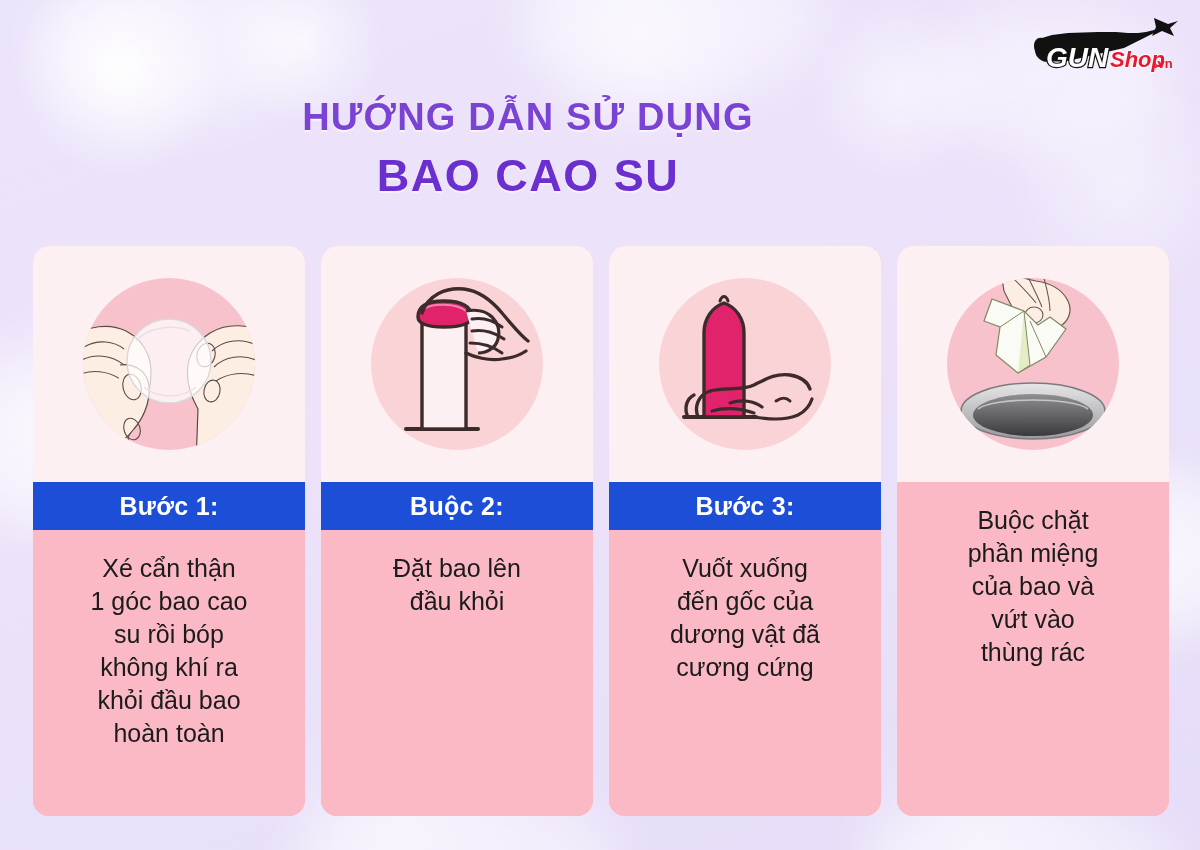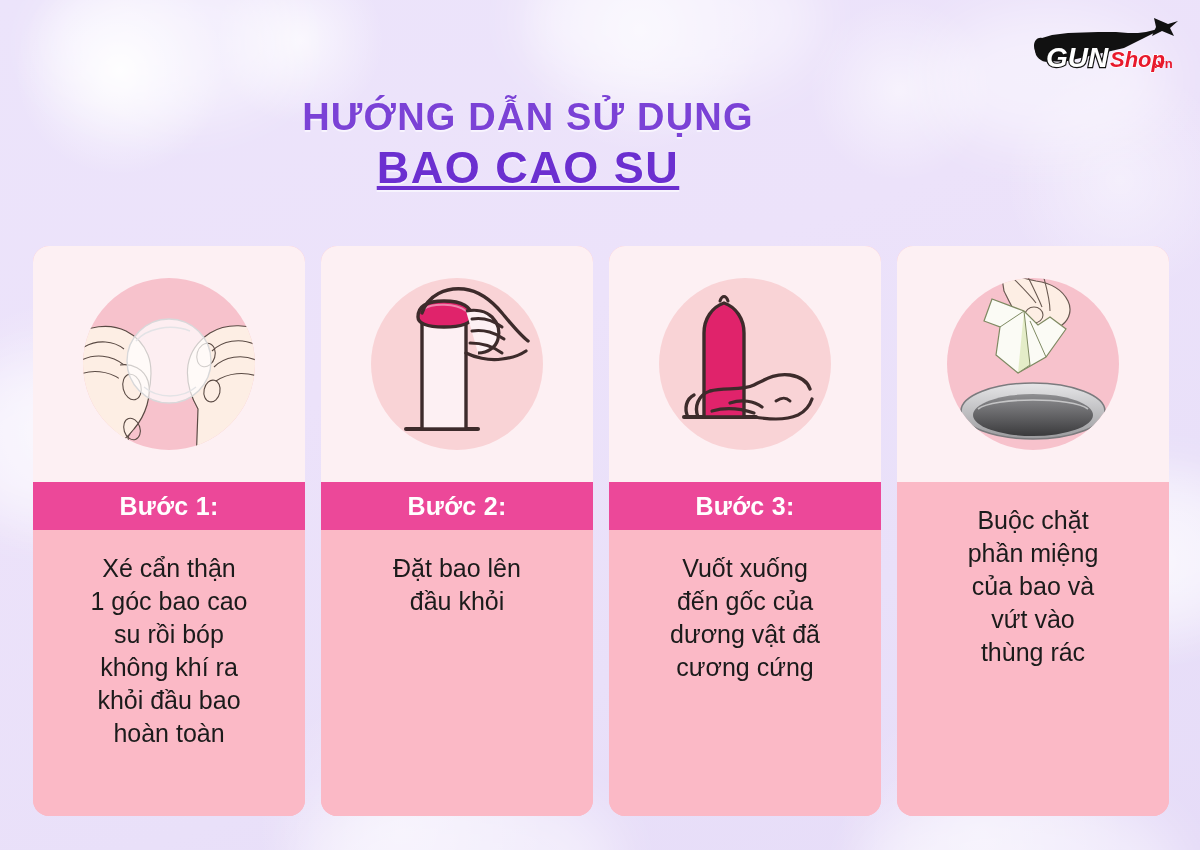--- a/index.html
+++ b/index.html
@@ -60,22 +60,21 @@
     text-shadow: 0 2px 1px rgba(255,255,255,.65);
     line-height: 1.05;
   }
   #title-line2 {
     font-size: 45px;
     font-weight: 700;
     letter-spacing: 1.5px;
     color: #6b2fd0;
     text-shadow: 0 2px 1px rgba(255,255,255,.6);
     line-height: 1.15;
-    margin-top: 4px;
-    text-decoration: underline;
+    margin-top: 12px;
   }
 
   
   #cards {
     position: absolute;
     top: 246px; left: 33px;
     width: 1136px; height: 570px;
     display: flex;
     gap: 16px;
   }
@@ -92,21 +91,21 @@
     background: #fdf0f3;
     display: flex;
     align-items: center;
     justify-content: center;
     flex: 0 0 auto;
   }
   .card-illus svg { display: block; }
 
   .card-band {
     height: 48px;
-    background: #ec4899;
+    background: #1d4ed8;
     display: flex;
     align-items: center;
     justify-content: center;
     flex: 0 0 auto;
   }
   .card-band span {
     color: #ffffff;
     font-size: 25px;
     font-weight: 700;
     letter-spacing: .3px;
@@ -227,21 +226,21 @@
                  C150 56 158 66 166 72" fill="none" stroke="#3d2b2b" stroke-width="3.4" stroke-linecap="round"></path>
         <path d="M104 42 C114 40 124 42 130 48 C136 54 138 62 136 70
                  C134 78 126 84 116 84" fill="#fdf0f3" stroke="#3d2b2b" stroke-width="3.2"></path>
         <path d="M110 50 C122 48 132 52 140 58" fill="none" stroke="#3d2b2b" stroke-width="3" stroke-linecap="round"></path>
         <path d="M110 62 C122 60 134 64 142 70" fill="none" stroke="#3d2b2b" stroke-width="3" stroke-linecap="round"></path>
         <path d="M108 74 C120 74 132 78 140 84" fill="none" stroke="#3d2b2b" stroke-width="3" stroke-linecap="round"></path>
         <path d="M104 84 C112 88 126 92 140 90 C150 89 158 86 164 82" fill="none" stroke="#3d2b2b" stroke-width="3.2" stroke-linecap="round"></path>
       </svg>
     </div>
     <div class="card-band">
-      <span>Bước 2:</span>
+      <span>Buộc 2:</span>
     </div>
     <div class="card-body">Đặt bao lên
 đầu khỏi</div>
   </div>
 
   <div class="card">
     <div class="card-illus">
       <svg width="190" height="190" viewBox="0 0 190 190" xmlns="http://www.w3.org/2000/svg">
         <circle cx="95" cy="95" r="86" fill="#f9d3d6"></circle>
 

